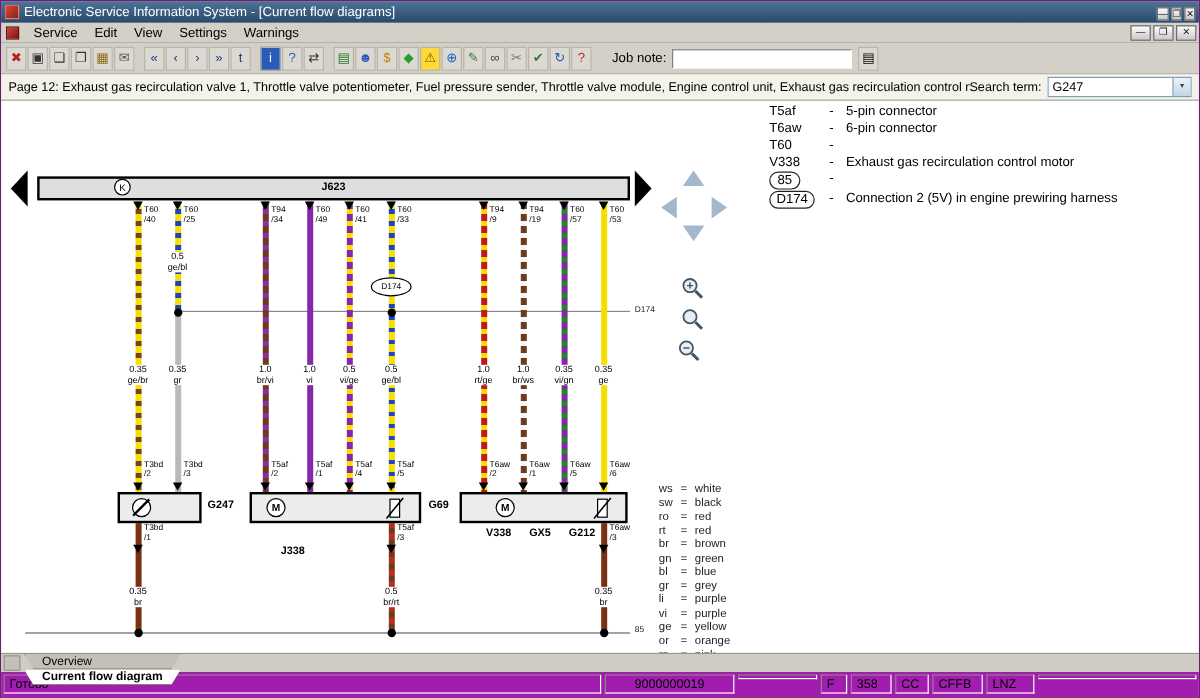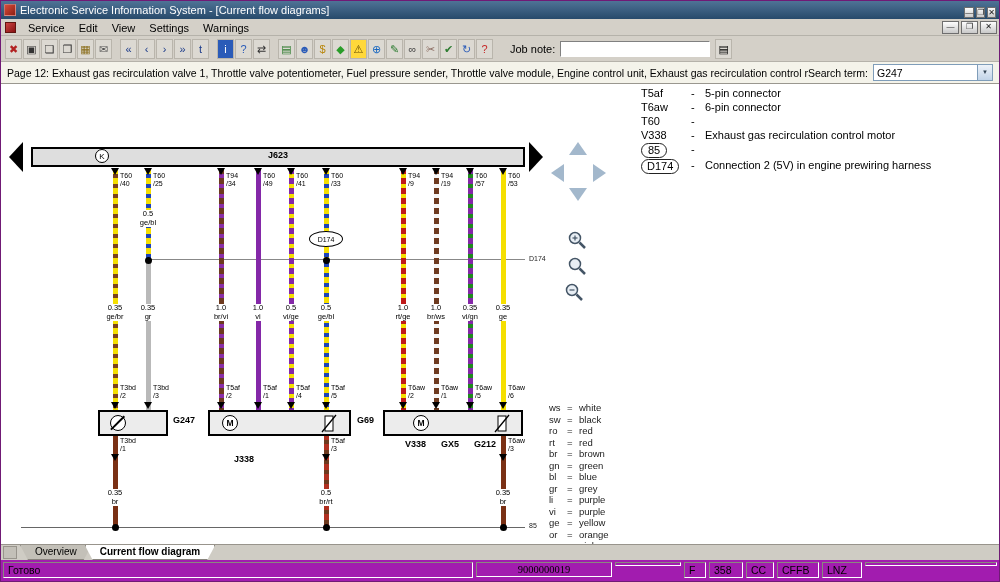--- a/index.html
+++ b/index.html
@@ -426,29 +426,29 @@
         <div class="cl-row">
           <span class="cl-abbr">rs</span>
           <span class="cl-eq">=</span>
           <span class="cl-name">pink</span>
         </div>
       </div>
   </div>
 
   <div class="tabbar">
     <span class="tab-scroll"></span>
-    <span id="tab-items" style="display:flex;">
+    <span id="tab-items" style="display:flex;flex-direction:column;">
         <span class="tab">Overview</span>
         <span class="tab active">Current flow diagram</span>
       </span>
   </div>
 
   <div class="statusbar" id="statusbar">
       <span class="sb-cell" style="flex: 1 1 0%;">Готово</span>
-      <span class="sb-cell" style="width: 136px; text-align: center; font-family: Liberation Serif, serif;">9000000019</span>
+      <span class="sb-cell" style="width: 108px; text-align: center;">9000000019</span>
       <span class="sb-cell" style="width: 66px;"></span>
       <span class="sb-cell" style="width: 22px;">F</span>
       <span class="sb-cell" style="width: 34px;">358</span>
       <span class="sb-cell" style="width: 28px;">CC</span>
       <span class="sb-cell" style="width: 42px;">CFFB</span>
       <span class="sb-cell" style="width: 40px;">LNZ</span>
       <span class="sb-cell" style="width: 132px;"></span>
     </div>
 
 </div>

